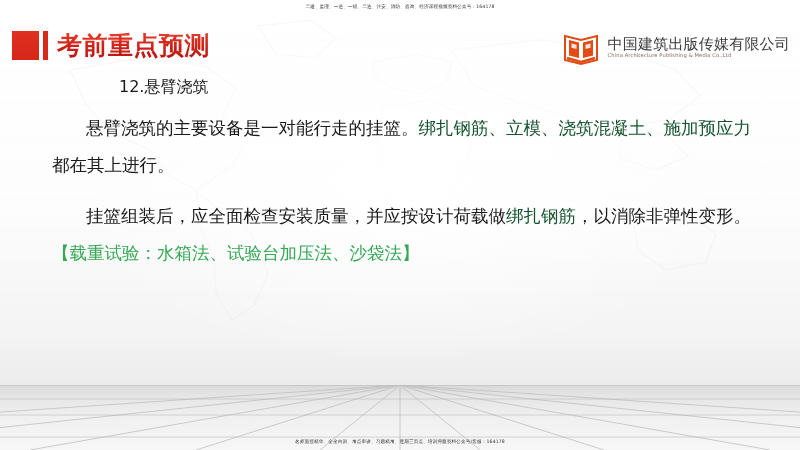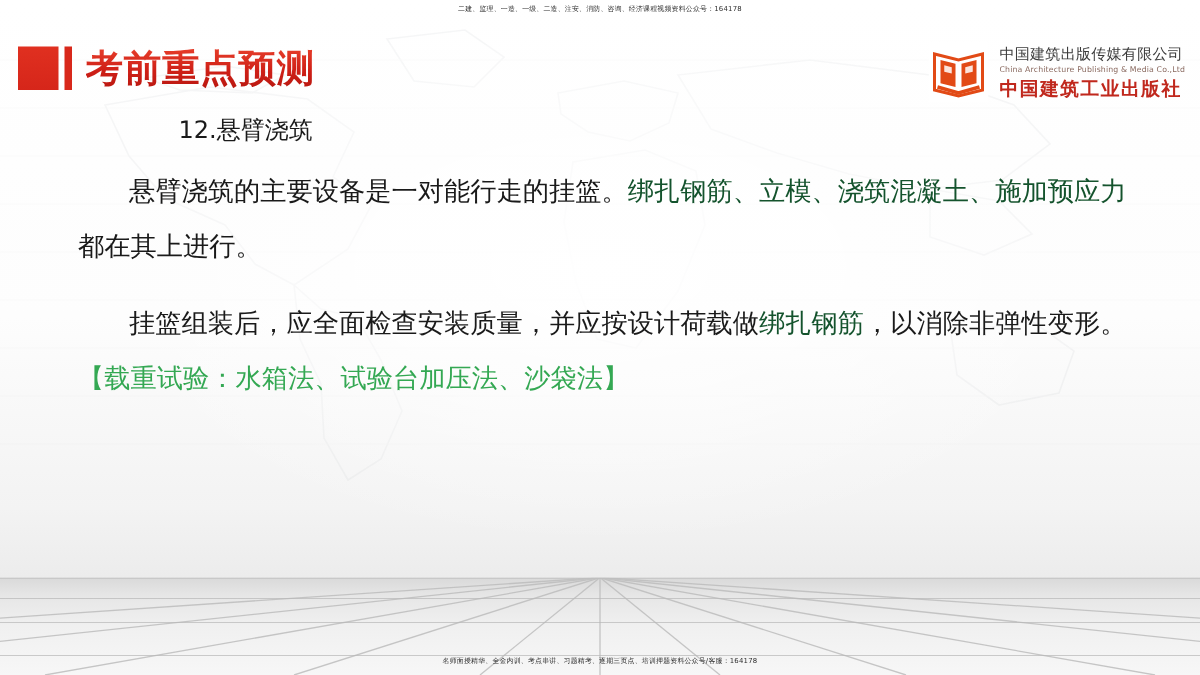--- a/index.html
+++ b/index.html
@@ -118,26 +118,27 @@
     width: 40px; height: 40px;
     flex: 0 0 40px;
   }
   .logo-words {
     margin-left: 7px;
     display: flex;
     flex-direction: column;
     justify-content: center;
   }
   .logo-cn {
-    font-size: 10px;
+    font-size: 15px;
     line-height: 13px;
     color: #3b3b3b;
     white-space: nowrap;
     letter-spacing: 0.2px;
     font-family: "DejaVu Sans", sans-serif;
+    text-align: right;
   }
   .logo-en {
     font-size: 5.2px;
     line-height: 8px;
     color: #8a6a60;
     white-space: nowrap;
     letter-spacing: 0.1px;
     font-family: "DejaVu Sans", sans-serif;
   }
   .logo-press {
@@ -275,21 +276,20 @@
       </g>
       <g fill="#ffffff">
         <path d="M10.5 15.5 L15.5 16.8 L15.5 21 L10.5 19.8 Z" opacity="0.85"></path>
         <path d="M29.5 15.5 L24.5 16.8 L24.5 21 L29.5 19.8 Z" opacity="0.85"></path>
       </g>
       <path d="M6 30 L20 34 L34 30" stroke="#e24a16" stroke-width="2.4" fill="none"></path>
     </svg>
     <div class="logo-words">
       <div class="logo-cn">中国建筑出版传媒有限公司</div>
       <div class="logo-en">China Architecture Publishing &amp; Media Co.,Ltd</div>
-      <div class="logo-press">中国建筑工业出版社</div>
     </div>
   </div>
 
   <div class="content">
     <div class="heading">12.悬臂浇筑</div>
 
     <div class="para"><span>悬臂浇筑的主要设备是一对能行走的挂篮。</span><span class="red">绑扎钢筋、立模、浇筑混凝土、施加预应力</span><span>都在其上进行。</span></div>
 
     <div class="para p2"><span>挂篮组装后，应全面检查安装质量，并应按设计荷载做</span><span class="red">绑扎钢筋</span><span>，以消除非弹性变形。</span><span class="green">【载重试验：水箱法、试验台加压法、沙袋法】</span></div>
   </div>

